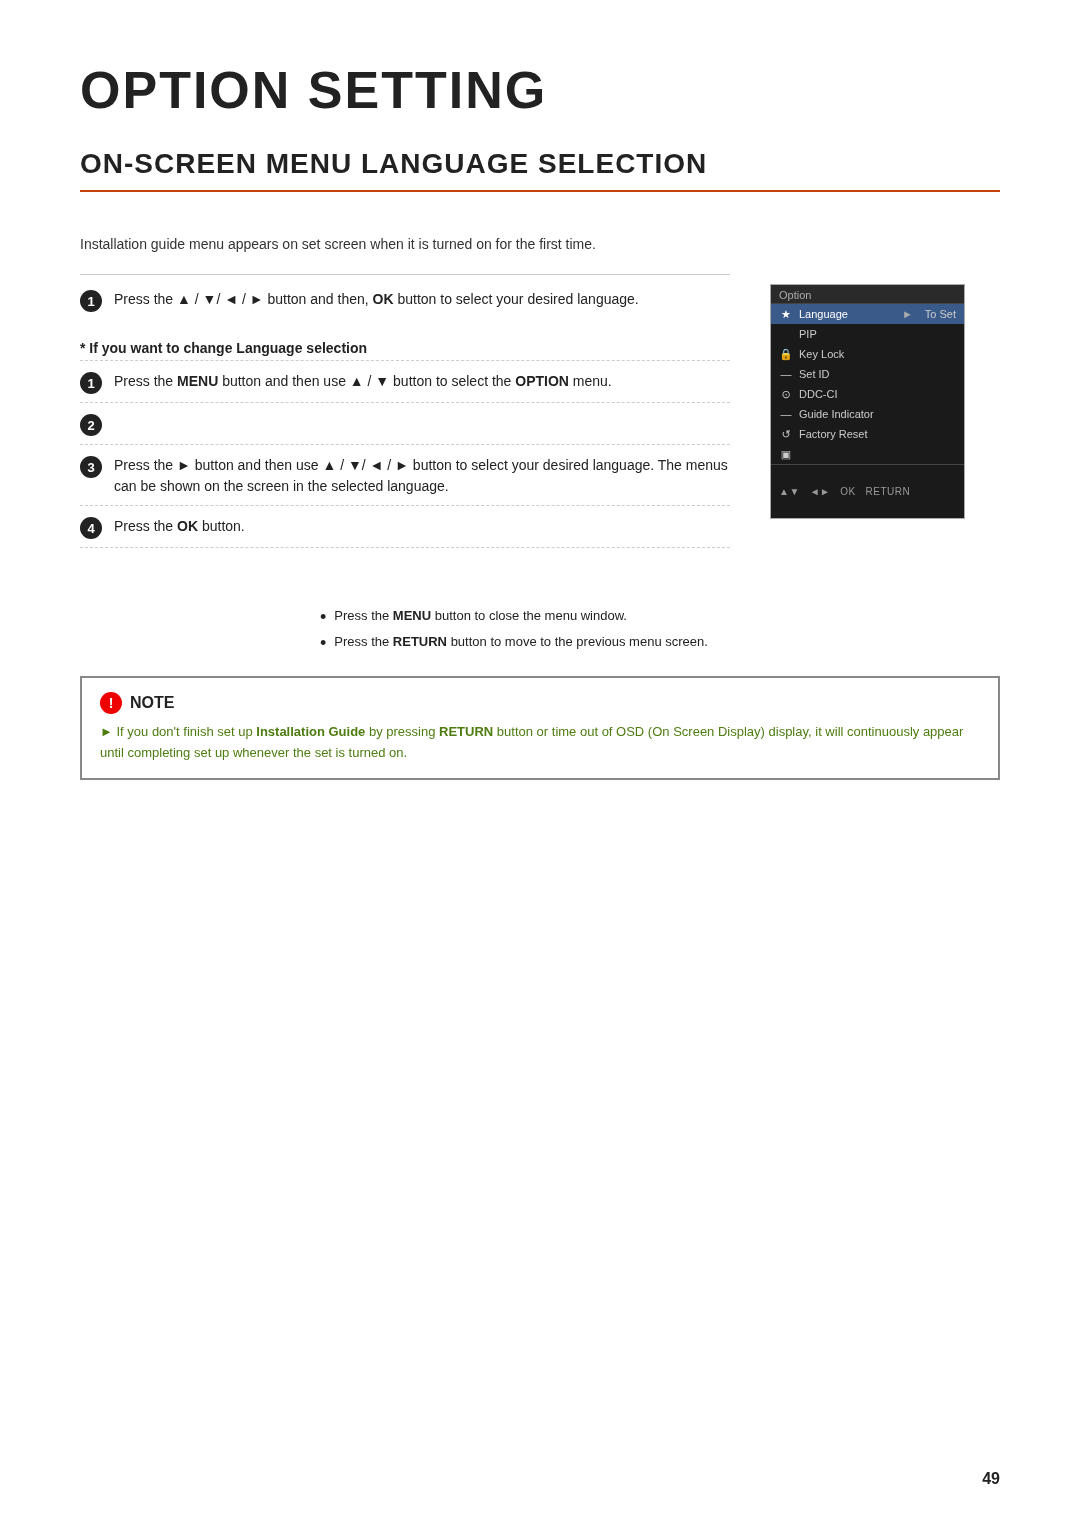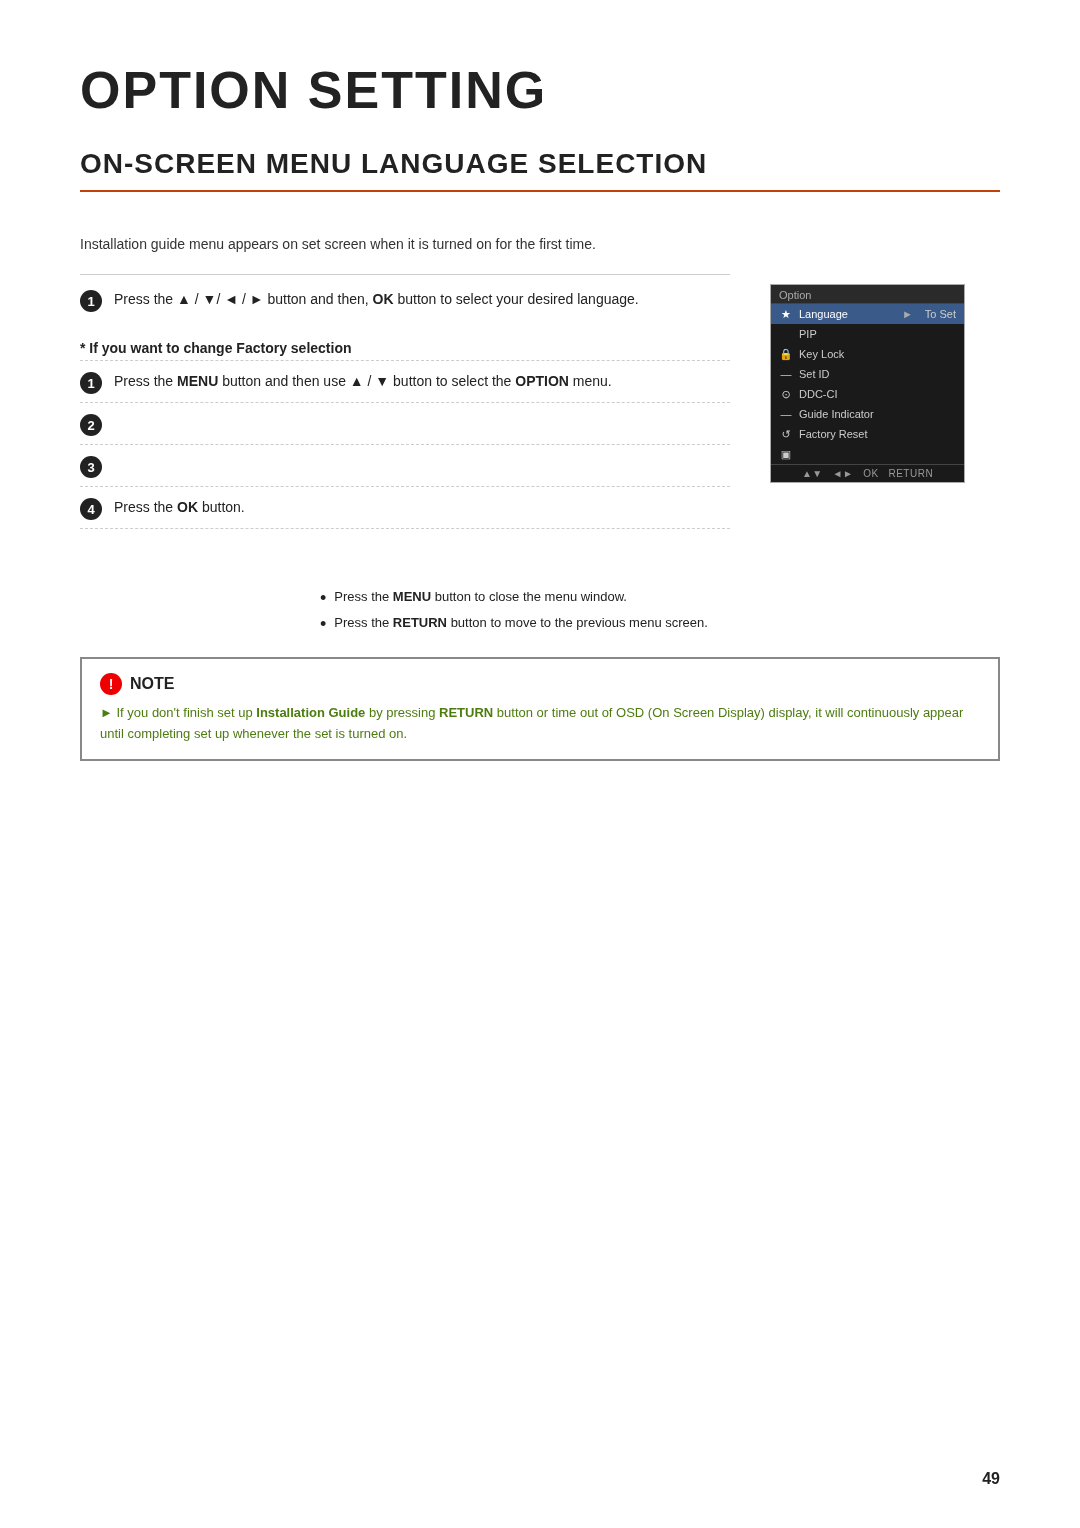--- a/index.html
+++ b/index.html
@@ -154,22 +154,22 @@
       font-size: 11px;
       color: #ccc;
       margin-left: 6px;
       text-align: right;
     }
     .osd-footer {
       background: #1a1a1a;
       border-top: 1px solid #444;
       color: #999;
       font-size: 10px;
-      padding: 3px 8px;
-      text-align: center;
+      padding: 21px 8px;
+      text-align: left;
       letter-spacing: 0.5px;
     }
     .bullets {
       margin-top: 60px;
       margin-left: 240px;
       margin-bottom: 24px;
     }
     .bullet-item {
       font-size: 13px;
       color: #222;
@@ -235,37 +235,40 @@
 
     <div class="left-col">
 
       <div class="step-block">
         <div class="step-num">1</div>
         <div class="step-text">
           Press the ▲ / ▼/ ◄ / ► button and then, <b>OK</b> button to select your desired language.
         </div>
       </div>
 
-      <div class="subheading">* If you want to change Factory selection</div>
+      <div class="subheading">* If you want to change Language selection</div>
 
       <div class="substeps">
 
         <div class="sub-step-block">
           <div class="step-num">1</div>
           <div class="step-text">
             Press the <b>MENU</b> button and then use ▲ / ▼ button to select the <b>OPTION</b> menu.
           </div>
         </div>
 
         <div class="sub-step-block">
           <div class="step-num">2</div>
         </div>
 
         <div class="sub-step-block">
           <div class="step-num">3</div>
+          <div class="step-text">
+            Press the ► button and then use ▲ / ▼/ ◄ / ► button to select your desired language.  The menus can be shown on the screen in the selected language.
+          </div>
         </div>
 
         <div class="sub-step-block">
           <div class="step-num">4</div>
           <div class="step-text">
             Press the <b>OK</b> button.
           </div>
         </div>
       </div>
     </div>

